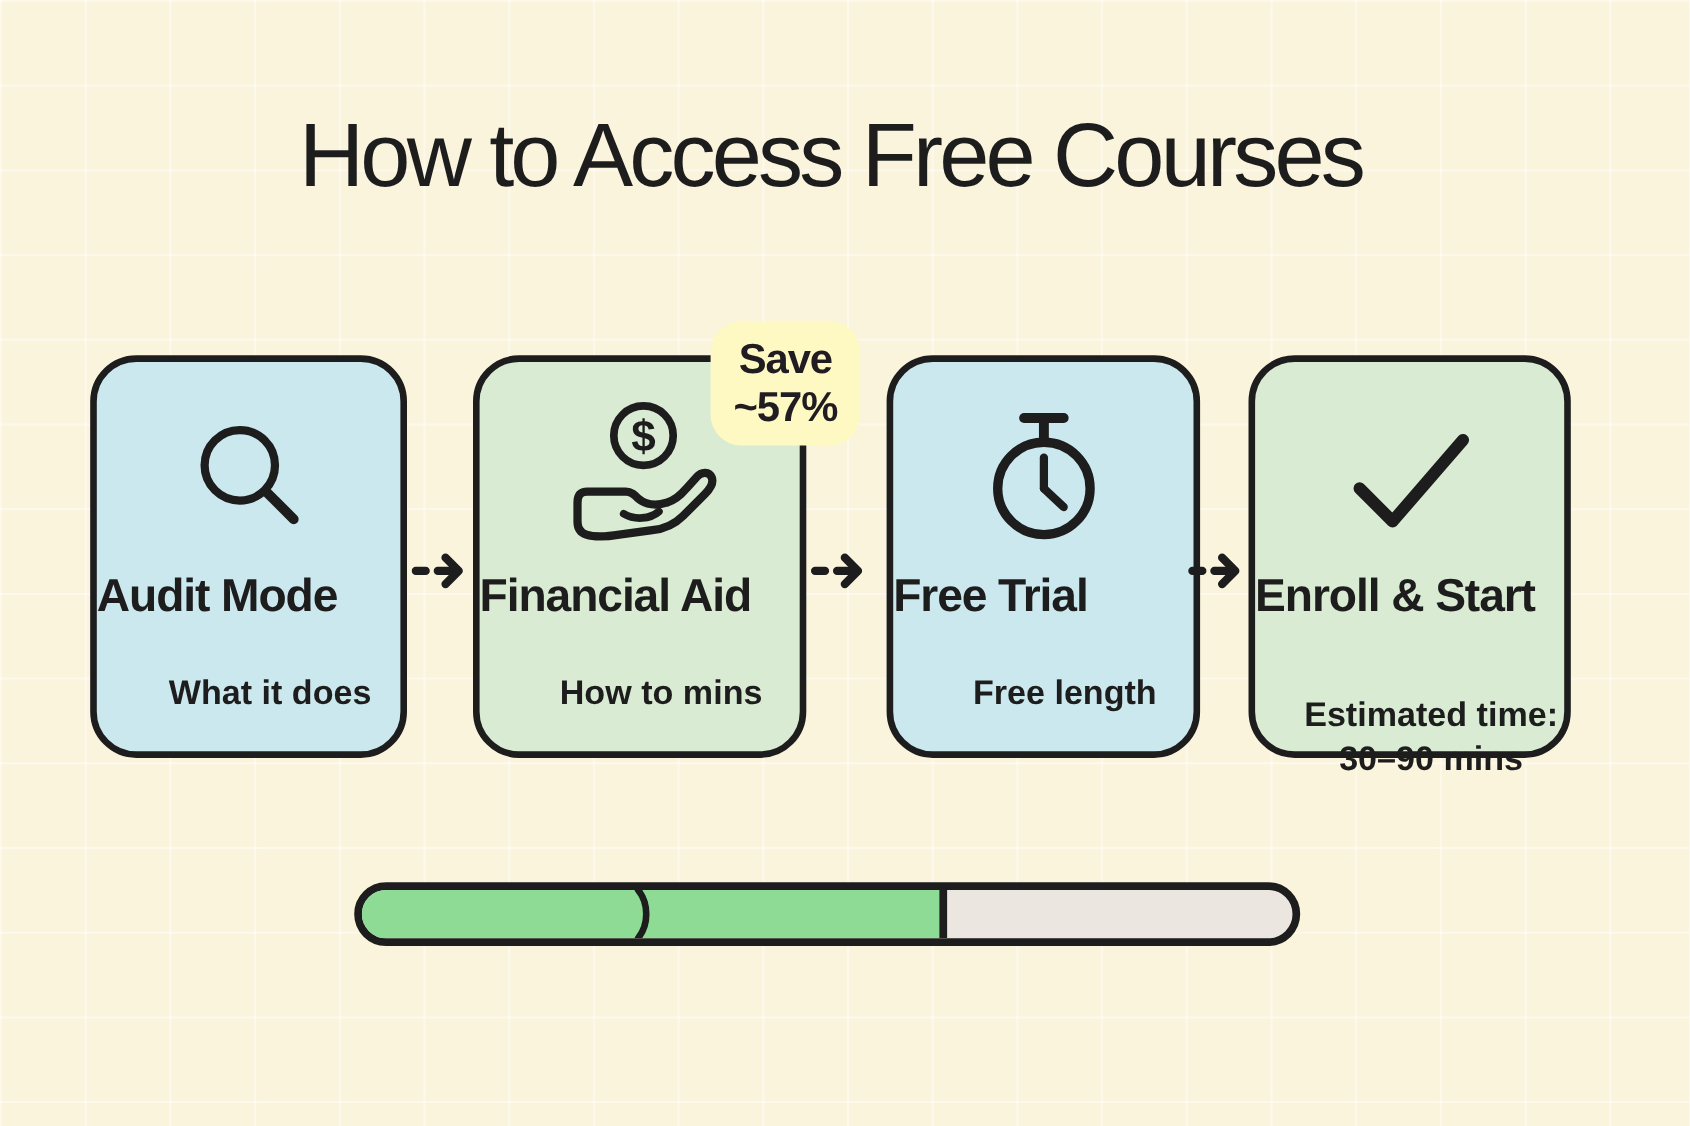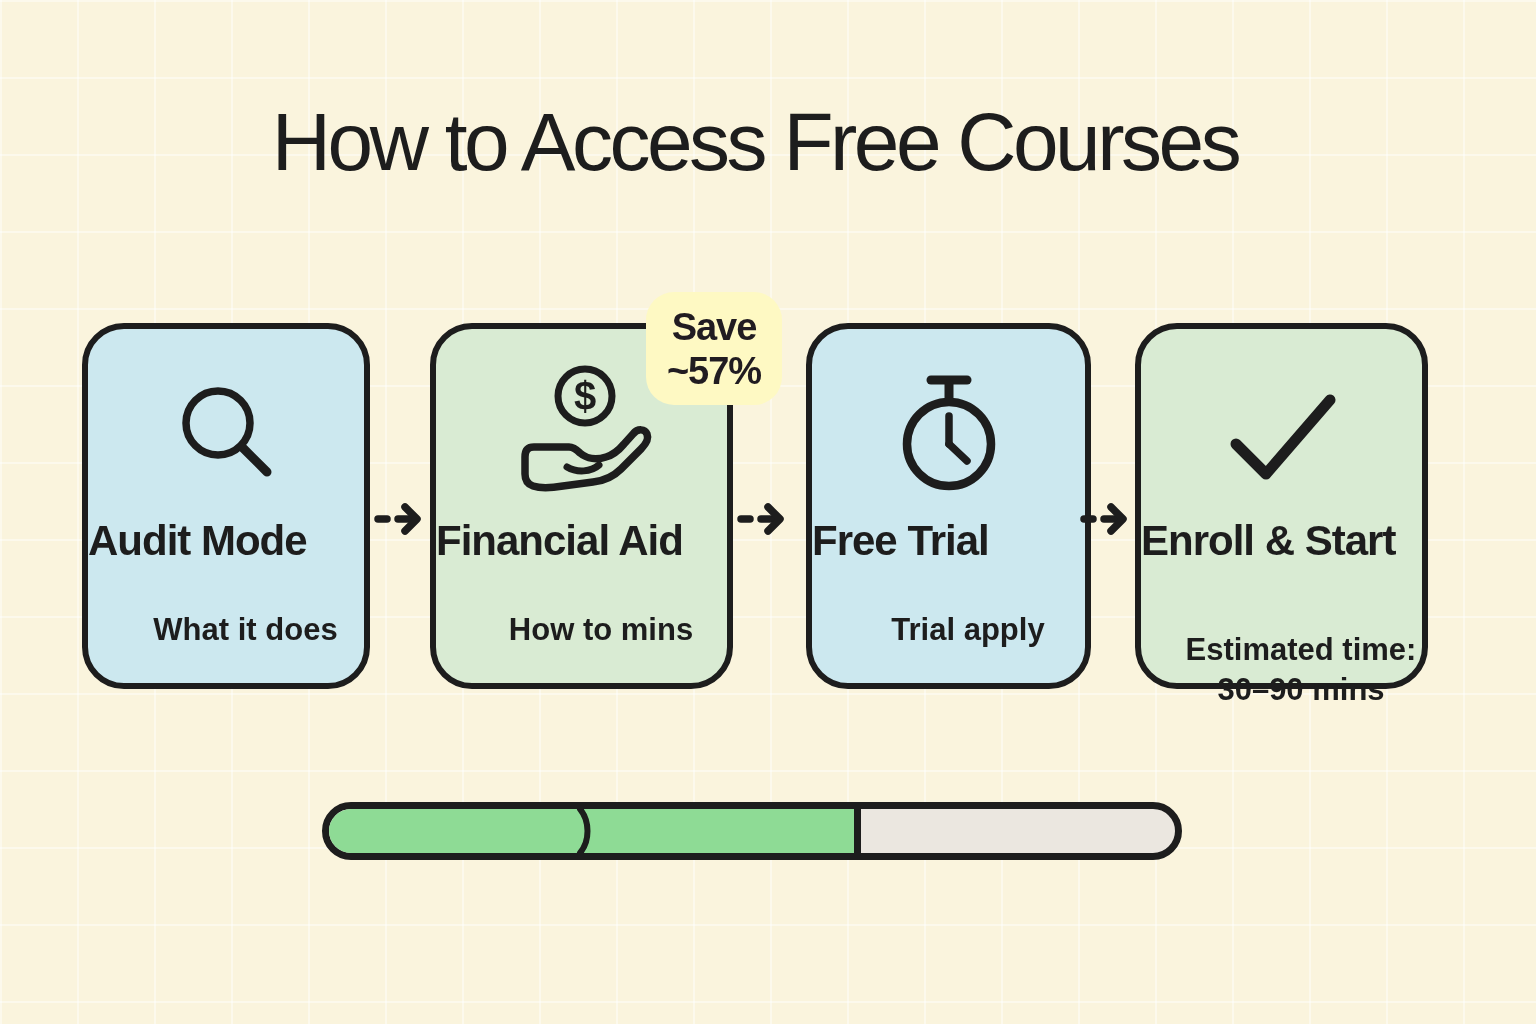--- a/index.html
+++ b/index.html
@@ -187,21 +187,21 @@
       <svg width="122" height="126" viewBox="0 0 122 126" fill="none" stroke="#1d1d1d" stroke-linecap="round">
         <line x1="43" y1="8" x2="79" y2="8" stroke-width="9"></line>
         <line x1="61" y1="12" x2="61" y2="26" stroke-width="9"></line>
         <circle cx="61" cy="72" r="42" stroke-width="8.5"></circle>
         <line x1="61" y1="72" x2="61" y2="44" stroke-width="7.5"></line>
         <line x1="61" y1="72" x2="79" y2="89" stroke-width="7.5"></line>
       </svg>
     </div>
     <div class="card-title">Free Trial</div>
     <div class="card-sub">
-      <span>Trial apply</span>
+      <span>Free length</span>
     </div>
   </section>
 
   <svg class="flow-arrow" style="left:1080px" width="52" height="38" viewBox="0 0 52 38" fill="none" stroke="#1d1d1d" stroke-width="7.5" stroke-linecap="round" stroke-linejoin="round">
     <line x1="4" y1="19" x2="13" y2="19"></line>
     <line x1="24" y1="19" x2="40" y2="19"></line>
     <polyline points="31,7 43,19 31,31"></polyline>
   </svg>
 
   <section class="card card--green" style="left:1135px;width:293px">

